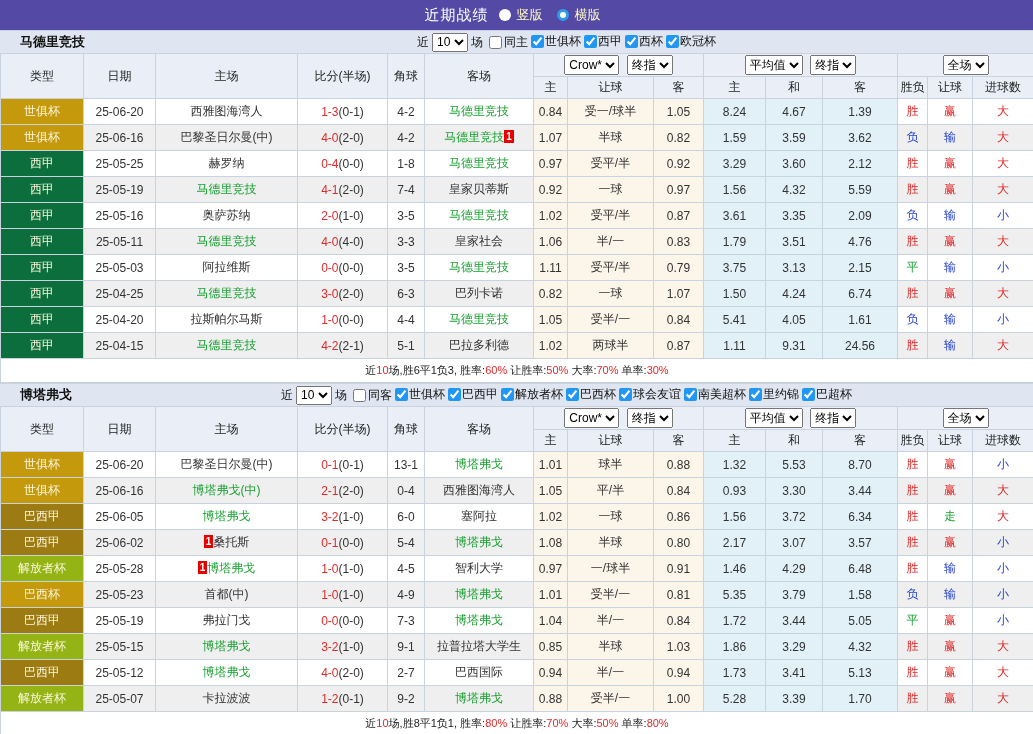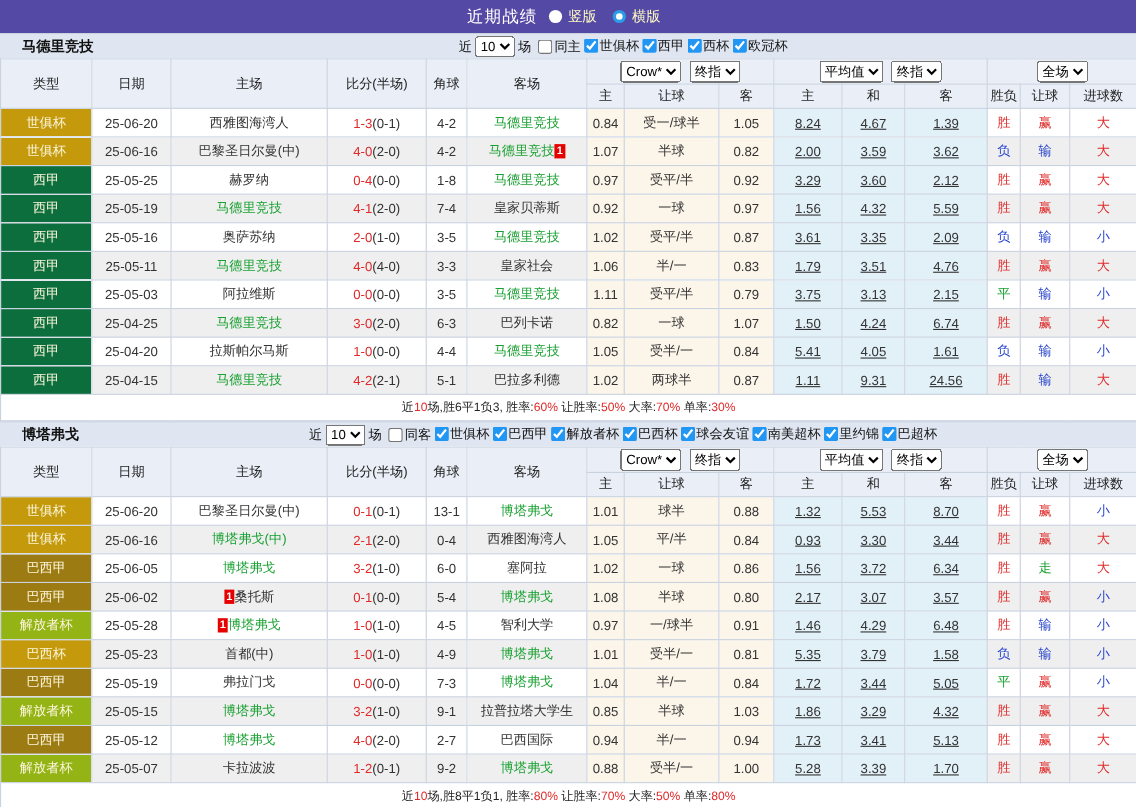--- a/index.html
+++ b/index.html
@@ -26,21 +26,21 @@
 
   
   table{border-collapse:collapse;table-layout:fixed;width:1033px;font-size:12px;}
   th,td{border:1px solid #C9D2DF;text-align:center;padding:0;overflow:hidden;white-space:nowrap;}
   thead th{background:#E9EEF7;font-weight:normal;color:#222;height:21px;}
   thead tr.selrow th{height:22px;}
   thead select{font-size:12px;height:20px;margin:0 2px;}
   tbody td{height:25px;color:#333;}
   tbody tr:nth-child(even) td{background:#EFEFEF;}
   td.crow{background:#FCF5EA !important;}
-  td.euro{background:#E2F0F8 !important;text-decoration:underline;}
+  td.euro{background:#E2F0F8 !important;}
   td.league{color:#FBF5DA;font-size:12px;}
   .b-gold{background:#C49A0C !important;}
   .b-green{background:#0B6E3C !important;}
   .b-dkgold{background:#9C7B12 !important;}
   .b-olive{background:#93B414 !important;}
   .t-green{color:#18A030;}
   .c-red{color:#E02A2A;}
   .c-blue{color:#2743CE;}
   .c-green{color:#18A030;}
   .sc-main{color:#E02A2A;}
@@ -158,21 +158,21 @@
         <tr>
           <td class="league b-gold">世俱杯</td>
           <td>25-06-16</td>
           <td><span>巴黎圣日尔曼(中)</span></td>
           <td><span class="sc-main">4-0</span><span class="sc-half">(2-0)</span></td>
           <td>4-2</td>
           <td><span class="t-green">马德里竞技</span><span class="rc">1</span></td>
           <td class="crow">1.07</td>
           <td class="crow">半球</td>
           <td class="crow">0.82</td>
-          <td class="euro">2.00</td>
+          <td class="euro">1.59</td>
           <td class="euro">3.59</td>
           <td class="euro">3.62</td>
           <td class="c-blue">负</td>
           <td class="c-blue">输</td>
           <td class="c-red">大</td>
         </tr>
         <tr>
           <td class="league b-green">西甲</td>
           <td>25-05-25</td>
           <td><span>赫罗纳</span></td>

